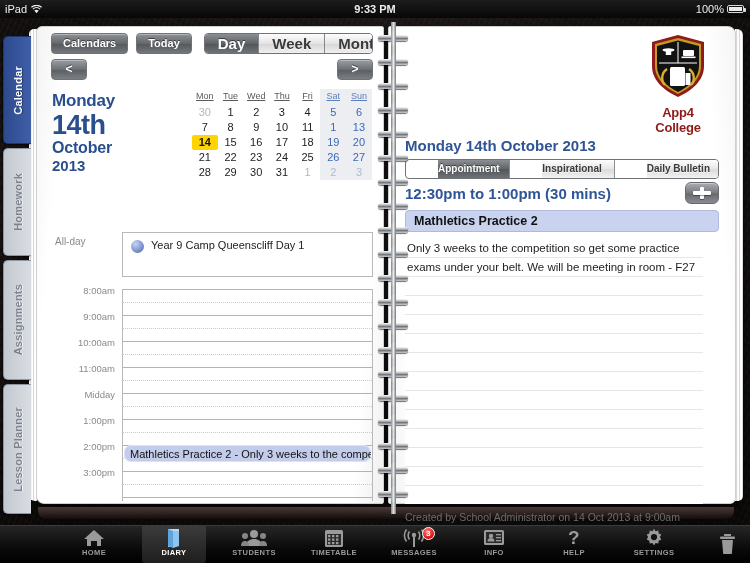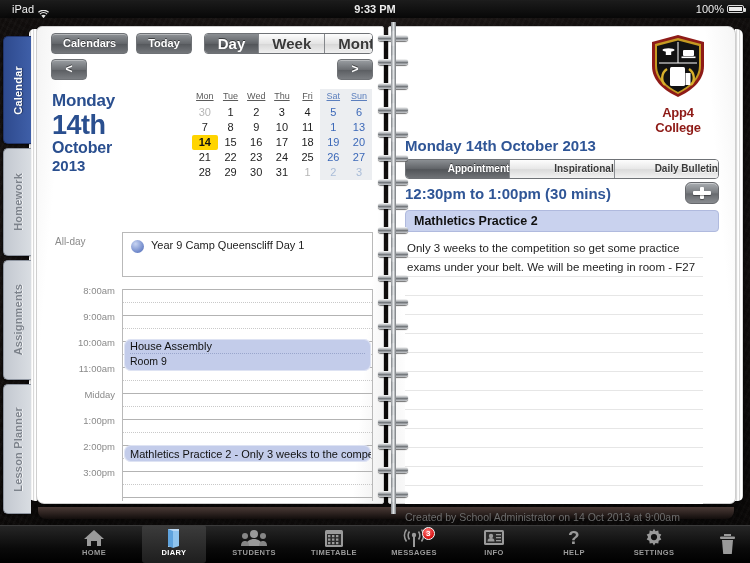--- a/index.html
+++ b/index.html
@@ -10,21 +10,21 @@
     overflow: hidden;
   }
   #app { position: relative; width: 750px; height: 563px; background:#000; }
 
   
   .statusbar {
     position:absolute; left:0; top:0; width:750px; height:18px;
     background: linear-gradient(#1d1d1d,#080808);
     color:#f2f2f2; font-size:11px; line-height:18px;
   }
-  .sb-left { position:absolute; left:12px; top:0; display:flex; align-items:center; gap:4px; }
+  .sb-left { position:absolute; left:5px; top:0; display:flex; gap:4px; }
   .sb-center { position:absolute; left:0; width:750px; text-align:center; font-weight:bold; }
   .sb-right { position:absolute; right:6px; top:0; display:flex; align-items:center; gap:3px; }
   .wifi { display:inline-block; width:11px; height:9px; position:relative; top:1px;}
   .batt { display:inline-block; width:17px; height:8px; border:1px solid #ddd; border-radius:2px; position:relative; }
   .batt::after { content:""; position:absolute; right:-3px; top:2px; width:2px; height:4px; background:#ddd; border-radius:0 1px 1px 0;}
   .batt i { position:absolute; left:1px; top:1px; bottom:1px; width:13px; background:#eee; display:block; }
 
   
   .desk {
     position:absolute; left:0; top:18px; width:750px; height:507px;
@@ -176,22 +176,22 @@
   .ev .t2 { font-size:10.5px; color:#111; padding:1px 6px; }
   .ev.one-line .t1 { padding-top:3px; }
 
   
   .logo { position:absolute; right:18px; top:6px; width:78px; text-align:center;}
   .logo-name { font-size:13px; font-weight:bold; color:#8e1b17; letter-spacing:-.2px; margin-top:2px;}
   .r-date { position:absolute; left:16px; top:110px; font-size:15px; font-weight:bold; color:#2f5596; }
 
   .rtabs { position:absolute; left:16px; top:132px; right:16px; height:20px;
            display:flex; border:1px solid #6f7276; border-radius:4px; overflow:hidden; }
-  .rtabs div { flex:1; text-align:right; font-size:10px; font-weight:bold; line-height:18px;
-               border-right:1px solid #8b8e92; }
+  .rtabs div { flex:1; text-align:left; font-size:10px; font-weight:bold; line-height:18px;
+               border-right:1px solid #8b8e92;margin-left:32px; }
   .rtabs div:last-child { border-right:none; }
   .rtabs .on { background:linear-gradient(#8b8f93,#5e6165 52%,#525559 53%,#6f7276); color:#fff;
                text-shadow:0 -1px 0 rgba(0,0,0,.5);}
   .rtabs .off{ background:linear-gradient(#fdfdfd,#e6e6e6 52%,#dadada 53%,#f2f2f2); color:#3a3a3a;
                text-shadow:0 1px 0 rgba(255,255,255,.8);}
 
   .r-time { position:absolute; left:16px; top:158px; font-size:15px; font-weight:bold; color:#2f5596; }
   .addbtn { position:absolute; right:16px; top:155px; width:34px; height:22px; border-radius:6px;
             border:1px solid #67696d;
             background:linear-gradient(#a9adb1,#75787c 52%,#66696d 53%,#898c90);
@@ -379,25 +379,20 @@
         <div class="hr-line" style="top:104px;"></div>
         <div class="half-line" style="top:117px;"></div>
         <div class="hr-line" style="top:130px;"></div>
         <div class="half-line" style="top:143px;"></div>
         <div class="hr-line" style="top:156px;"></div>
         <div class="half-line" style="top:169px;"></div>
         <div class="hr-line" style="top:182px;"></div>
         <div class="half-line" style="top:195px;"></div>
         <div class="hr-line" style="top:208px;"></div>
 
-        <div class="ev" style="top:50px; height:32px;">
-          <div class="t1">House Assembly</div>
-          <div class="sep"></div>
-          <div class="t2">Room 9</div>
-        </div>
 
         <div class="ev one-line" style="top:156px; height:17px;">
           <div class="t1">Mathletics Practice 2 - Only 3 weeks to the competition…</div>
         </div>
       </div>
     </div>
 
     <div class="spine"></div>
     <div class="spiral">
       <div class="ring" style="top:10px;"></div>

